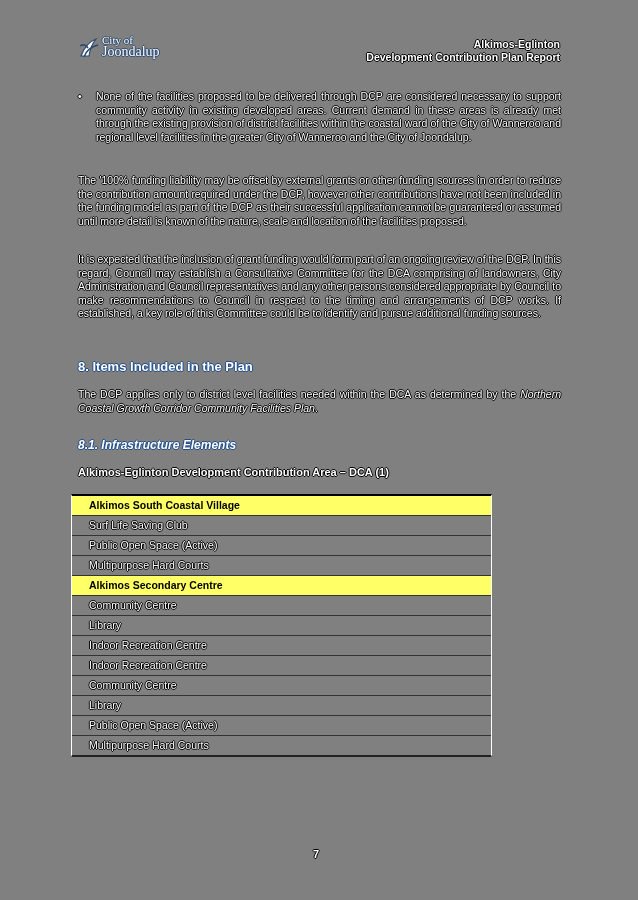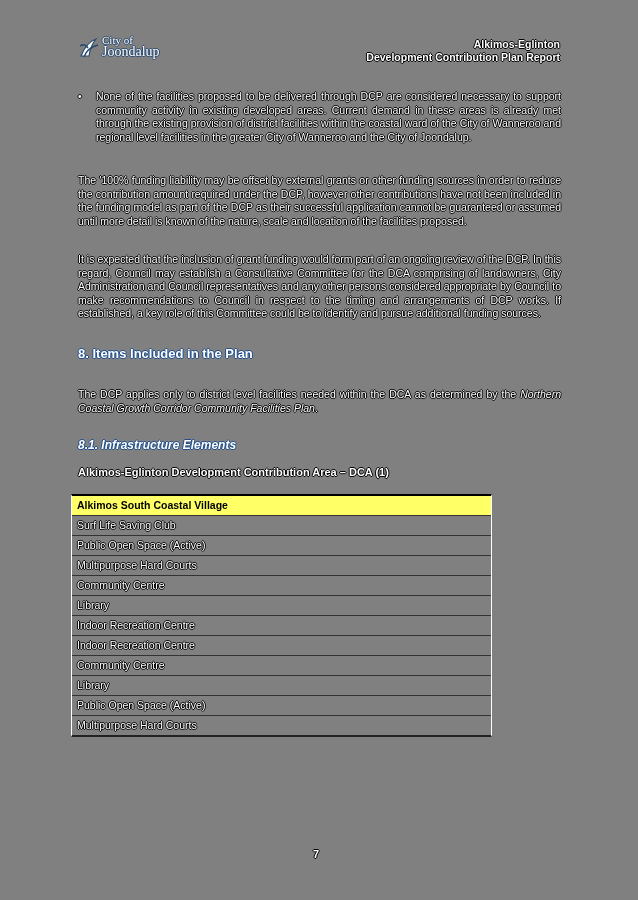--- a/index.html
+++ b/index.html
@@ -15,27 +15,27 @@
   .logo-mark { position:absolute; left:0; top:2px; width:22px; height:24px; }
   .logo-text { position:absolute; left:24px; top:0; font-family:"Liberation Serif", serif; font-size:13px; line-height:12px; color:#fff; text-shadow:-1px 0 #2a4a70,1px 0 #2a4a70,0 -1px #2a4a70,0 1px #2a4a70; }
   .logo-text .l1 { font-size:11px; }
   .logo-text .l2 { font-size:14px; }
   .header-right { position:absolute; right:78px; top:38px; text-align:right; font-size:10.5px; font-weight:bold; line-height:13px; }
   .content { position:absolute; left:78px; width:483px; font-size:10.5px; line-height:13.5px; text-align:justify; }
   .bullet-block { top:90px; left:96px; width:465px; }
   .bullet-dot { position:absolute; left:78px; top:90px; font-size:10.5px; }
   .para1 { top:174px; }
   .para2 { top:253px; }
-  .h8 { position:absolute; left:78px; top:346px; font-size:13px; font-weight:bold; color:#fff; text-shadow:-1px 0 #1f4e8c,1px 0 #1f4e8c,0 -1px #1f4e8c,0 1px #1f4e8c; }
+  .h8 { position:absolute; left:78px; top:359px; font-size:13px; font-weight:bold; color:#fff; text-shadow:-1px 0 #1f4e8c,1px 0 #1f4e8c,0 -1px #1f4e8c,0 1px #1f4e8c; }
   .para3 { top:388px; }
   .para3 .ital { font-style:italic; }
   .h81 { position:absolute; left:78px; top:438px; font-size:12px; font-weight:bold; font-style:italic; color:#fff; text-shadow:-1px 0 #1f4e8c,1px 0 #1f4e8c,0 -1px #1f4e8c,0 1px #1f4e8c; }
   .table-title { position:absolute; left:78px; top:466px; font-size:11px; font-weight:bold;text-align:center; }
   .facility-table { position:absolute; left:71px; top:494px; width:419px; border-top:2px solid #000; border-left:1px solid #fff; border-right:1px solid #fff; border-bottom:2px solid #222; }
-  .row { height:19px; line-height:19px; padding-left:5px; font-size:10.5px; border-bottom:1.5px solid #333; box-sizing:content-box; }
+  .row { height:19px; line-height:19px; padding-left:17px; font-size:10.5px; border-bottom:1.5px solid #333; box-sizing:content-box; }
   .row.group { background:#ffff66; color:#000; font-weight:bold; text-shadow:none; }
   .row.group.strong { background:#ffff00; }
   .row.item { background:#808080; }
   .page-num { position:absolute; left:313px; top:848px; font-size:11px; font-weight:bold; }
 </style>
 </head>
 <body>
 
 <div class="header-logo">
   <svg class="logo-mark" viewBox="0 0 22 24">
@@ -64,20 +64,21 @@
 <div class="content para3 outlined"><span>The DCP applies only to district level facilities needed within the DCA as determined by the </span><span class="ital">Northern Coastal Growth Corridor Community Facilities Plan</span><span>.</span></div>
 
 <div class="h81">8.1. Infrastructure Elements</div>
 <div class="table-title outlined">Alkimos-Eglinton Development Contribution Area – DCA (1)</div>
 
 <div class="facility-table">
   <div class="row group">Alkimos South Coastal Village</div>
   <div class="row item outlined">Surf Life Saving Club</div>
   <div class="row item outlined">Public Open Space (Active)</div>
   <div class="row item outlined">Multipurpose Hard Courts</div>
+  <div class="row group">Alkimos Secondary Centre</div>
   <div class="row item outlined">Community Centre</div>
   <div class="row item outlined">Library</div>
   <div class="row item outlined">Indoor Recreation Centre</div>
   <div class="row item outlined">Indoor Recreation Centre</div>
   <div class="row item outlined">Community Centre</div>
   <div class="row item outlined">Library</div>
   <div class="row item outlined">Public Open Space (Active)</div>
   <div class="row item outlined" style="border-bottom:none;">Multipurpose Hard Courts</div>
 </div>
 

